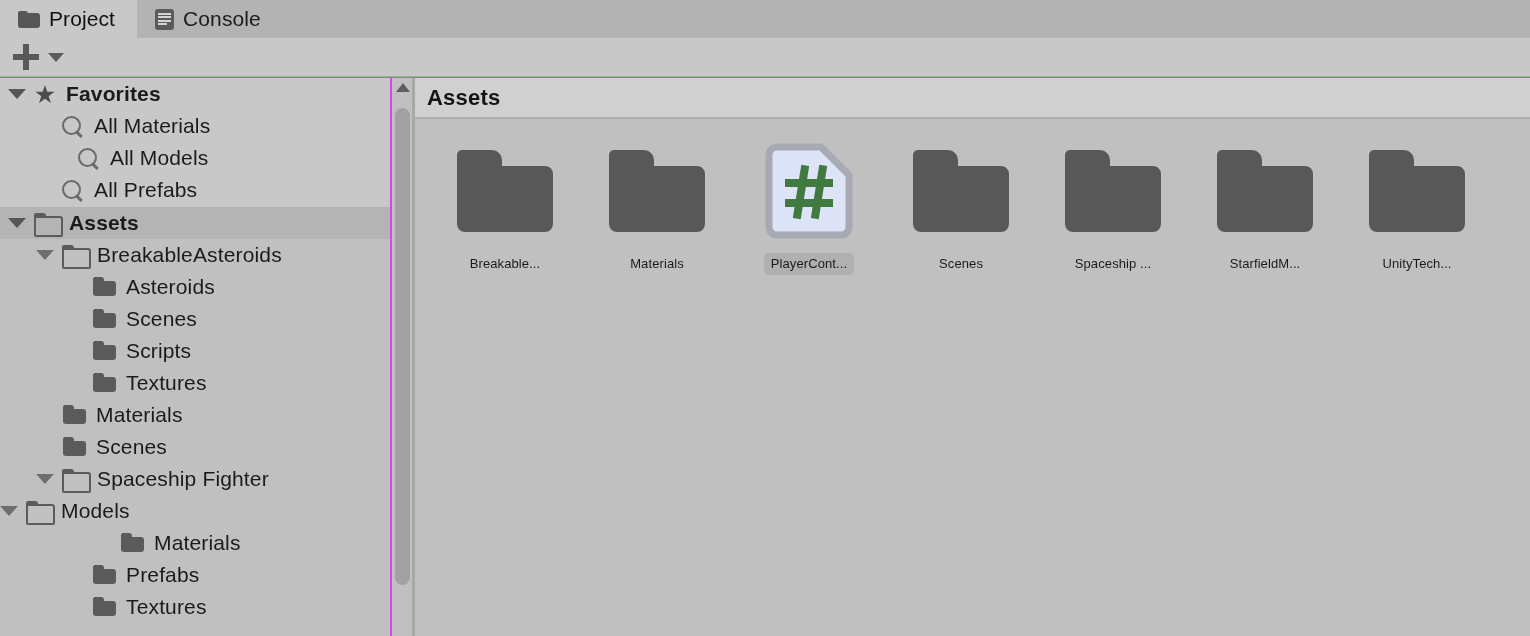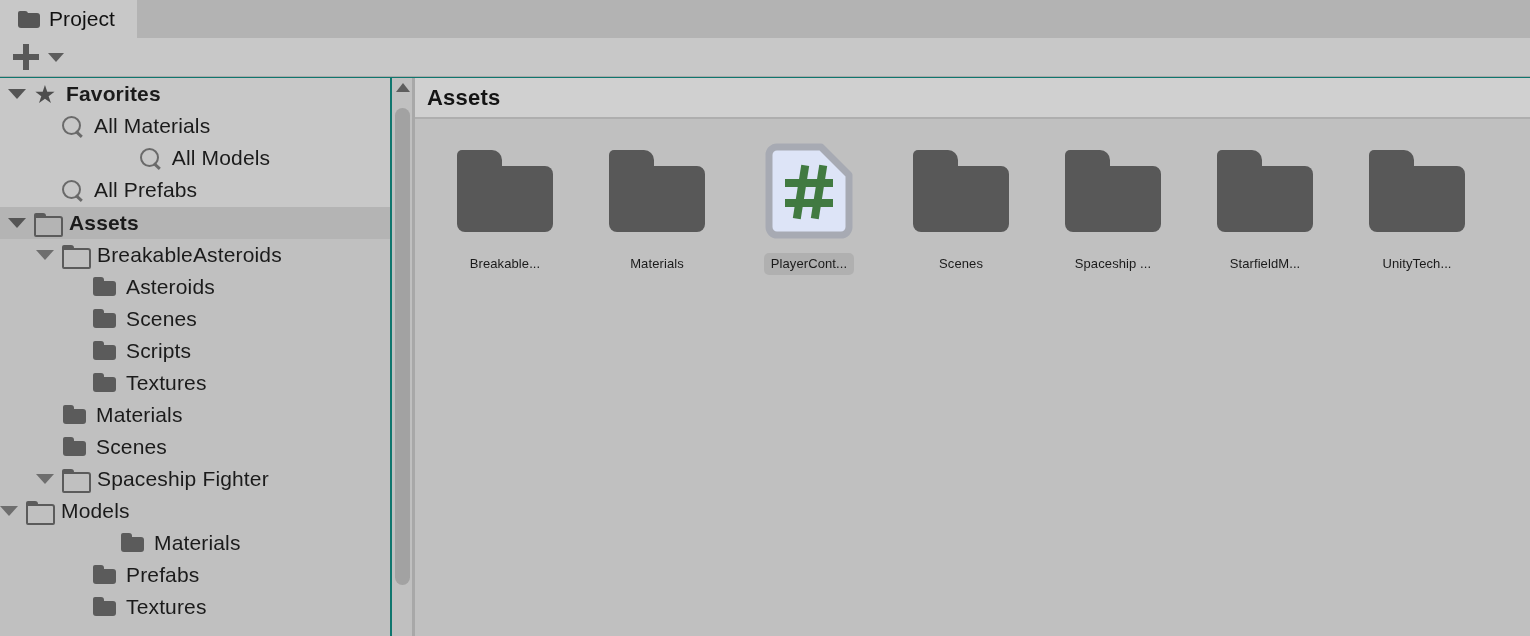--- a/index.html
+++ b/index.html
@@ -2,21 +2,21 @@
 <html><head>
 <meta charset="utf-8">
 <style>
   * { box-sizing: border-box; margin: 0; padding: 0; }
   html, body {
     width: 1530px; height: 636px;
     font-family: "Liberation Sans", sans-serif;
     background: #c0c0c0;
     overflow: hidden;
   }
-  #app { position: relative; width: 1530px; height: 636px; background: #0f766e; }
+  #app { position: relative; width: 1530px; height: 636px; background: #d946ef; }
 
   
   .tabbar {
     position: absolute; left: 0; top: 0; width: 1530px; height: 38px;
     background: #b3b3b3;
     display: flex; align-items: flex-end;
   }
   .tab {
     height: 38px; display: flex; align-items: center; gap: 9px;
     padding: 0 22px 0 18px; cursor: default;
@@ -200,40 +200,49 @@
 </head>
 <body>
 
 <div id="app">
 
   <div class="tabbar">
     <div class="tab active">
       <span class="ico-folder-solid"></span>
       <span class="tab-label">Project</span>
     </div>
+    <div class="tab">
+      <span class="ico-console">
+          <i></i>
+          <i></i>
+          <i></i>
+          <i></i>
+        </span>
+      <span class="tab-label">Console</span>
+    </div>
   </div>
 
   <div class="toolbar">
     <span class="plus-btn"></span>
     <span class="caret-down"></span>
   </div>
 
   <div class="tree-pane">
 
     <div class="fav-block">
       <div class="row bold" style="padding-left:8px;">
         <span class="twisty dark"></span>
         <span class="ico-star">★</span>
         <span class="label">Favorites</span>
       </div>
       <div class="row" style="padding-left:60px;">
         <span class="ico-search"></span>
         <span class="label">All Materials</span>
       </div>
-      <div class="row" style="padding-left:24px;justify-content:center;">
+      <div class="row" style="padding-left:76px;">
         <span class="ico-search"></span>
         <span class="label">All Models</span>
       </div>
       <div class="row" style="padding-left:60px;">
         <span class="ico-search"></span>
         <span class="label">All Prefabs</span>
       </div>
     </div>
 
     <div>

